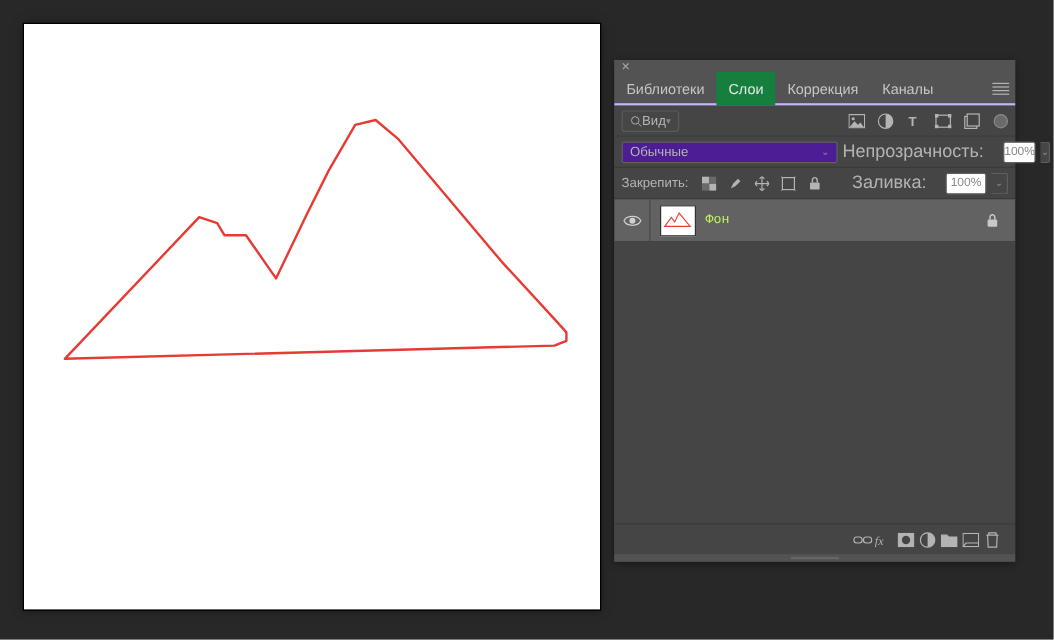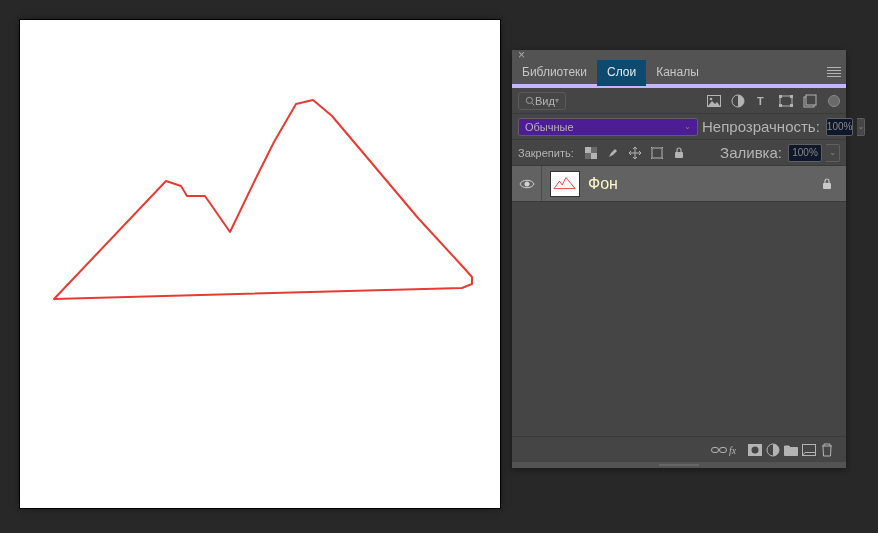--- a/index.html
+++ b/index.html
@@ -44,35 +44,34 @@
   .panel-close {
     position: absolute;
     left: 6px;
     top: -2px;
     color: #aaa;
     font-size: 12px;
     cursor: pointer;
   }
   .tabs {
     display: flex;
-    align-items: center;
     height: 28px;
     background: #535353;
-    border-bottom: 4px solid #c4b5fd;
+    border-bottom: 2px solid #c4b5fd;
   }
   .tab {
     padding: 0 10px;
     height: 28px;
     line-height: 28px;
     font-size: 12px;
     color: #c6c6c6;
     cursor: pointer;
   }
   .tab.active {
-    background: #0c4a6e;
+    background: #15803d;
     color: #e8e8e8;
   }
   .tabs-spacer { flex: 1; }
   .menu-icon {
     width: 24px;
     height: 28px;
     display: flex;
     align-items: center;
     justify-content: center;
     cursor: pointer;
@@ -134,27 +133,27 @@
     align-items: center;
     padding: 0 6px;
     font-size: 11px;
     color: #b4b4b4;
     justify-content: space-between;
   }
   .chev-down { font-size: 8px; color: #888; }
   .label-inline { font-size: 15px; color: #b4b4b4; margin-left: auto; }
   .pct-box {
     width: 34px; height: 18px;
-    background: #0f172a;
+    background: #ffffff;
     border: 1px solid #5f5f5f;
     border-radius: 2px;
     font-size: 10px;
     color: #888;
     display: flex; align-items: center; justify-content: center;
-    margin-left: 2px;
+    margin-left: 12px;
     text-align: center;
   }
   .pct-chev {
     width: 14px; height: 18px;
     border: 1px solid #5f5f5f;
     border-left: none;
     background: #464646;
     display: flex; align-items: center; justify-content: center;
     font-size: 8px; color: #888;
     border-radius: 0 2px 2px 0;
@@ -191,22 +190,23 @@
   .thumb {
     width: 30px; height: 26px;
     background: #fff;
     margin: 0 8px;
     border: 1px solid #333;
     position: relative;
     overflow: hidden;
   }
   .thumb svg { width: 100%; height: 100%; }
   .layer-name {
-    font-size: 16px;
-    color: #fef9c3;
+    font-size: 11px;
+    color: #bef264;
+    font-family: Liberation Mono, monospace;
   }
   .layer-lock {
     margin-left: auto;
     margin-right: 14px;
     color: #bdbdbd;
   }
 
   .panel-footer {
     height: 26px;
     background: #454545;
@@ -247,20 +247,21 @@
 
 <div class="panel">
 
   <div class="panel-topbar">
     <span class="panel-close">×</span>
   </div>
 
   <div class="tabs">
     <div class="tab">Библиотеки</div>
     <div class="tab active">Слои</div>
+    <div class="tab">Коррекция</div>
     <div class="tab">Каналы</div>
     <div class="tabs-spacer"></div>
     <div class="menu-icon">
       <div class="hamburger">
           <span></span>
           <span></span>
           <span></span>
           <span></span>
         </div>
     </div>

